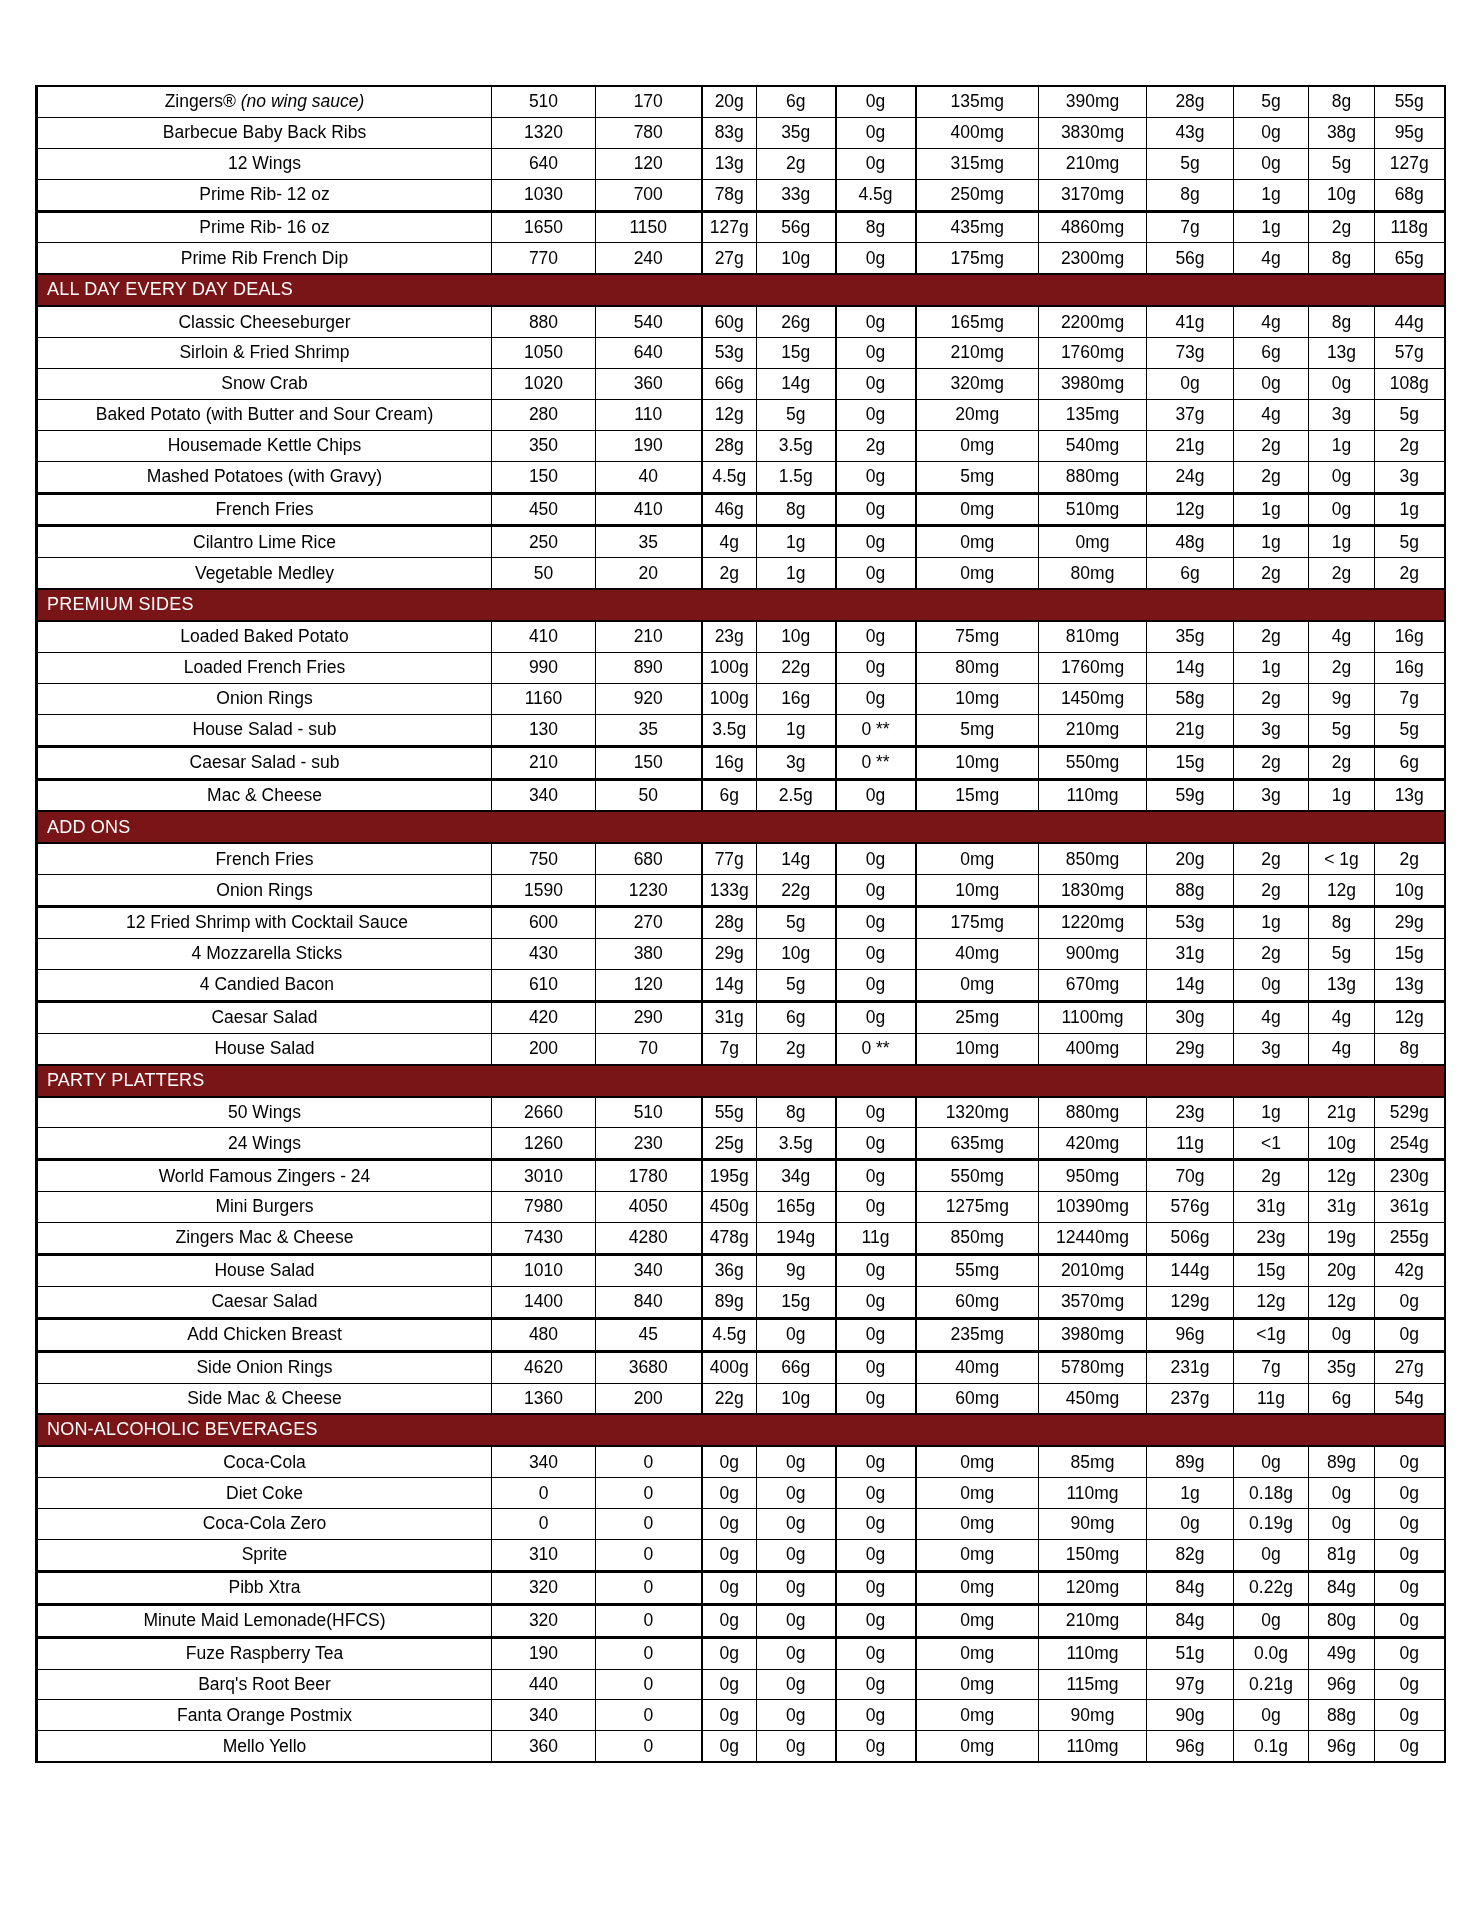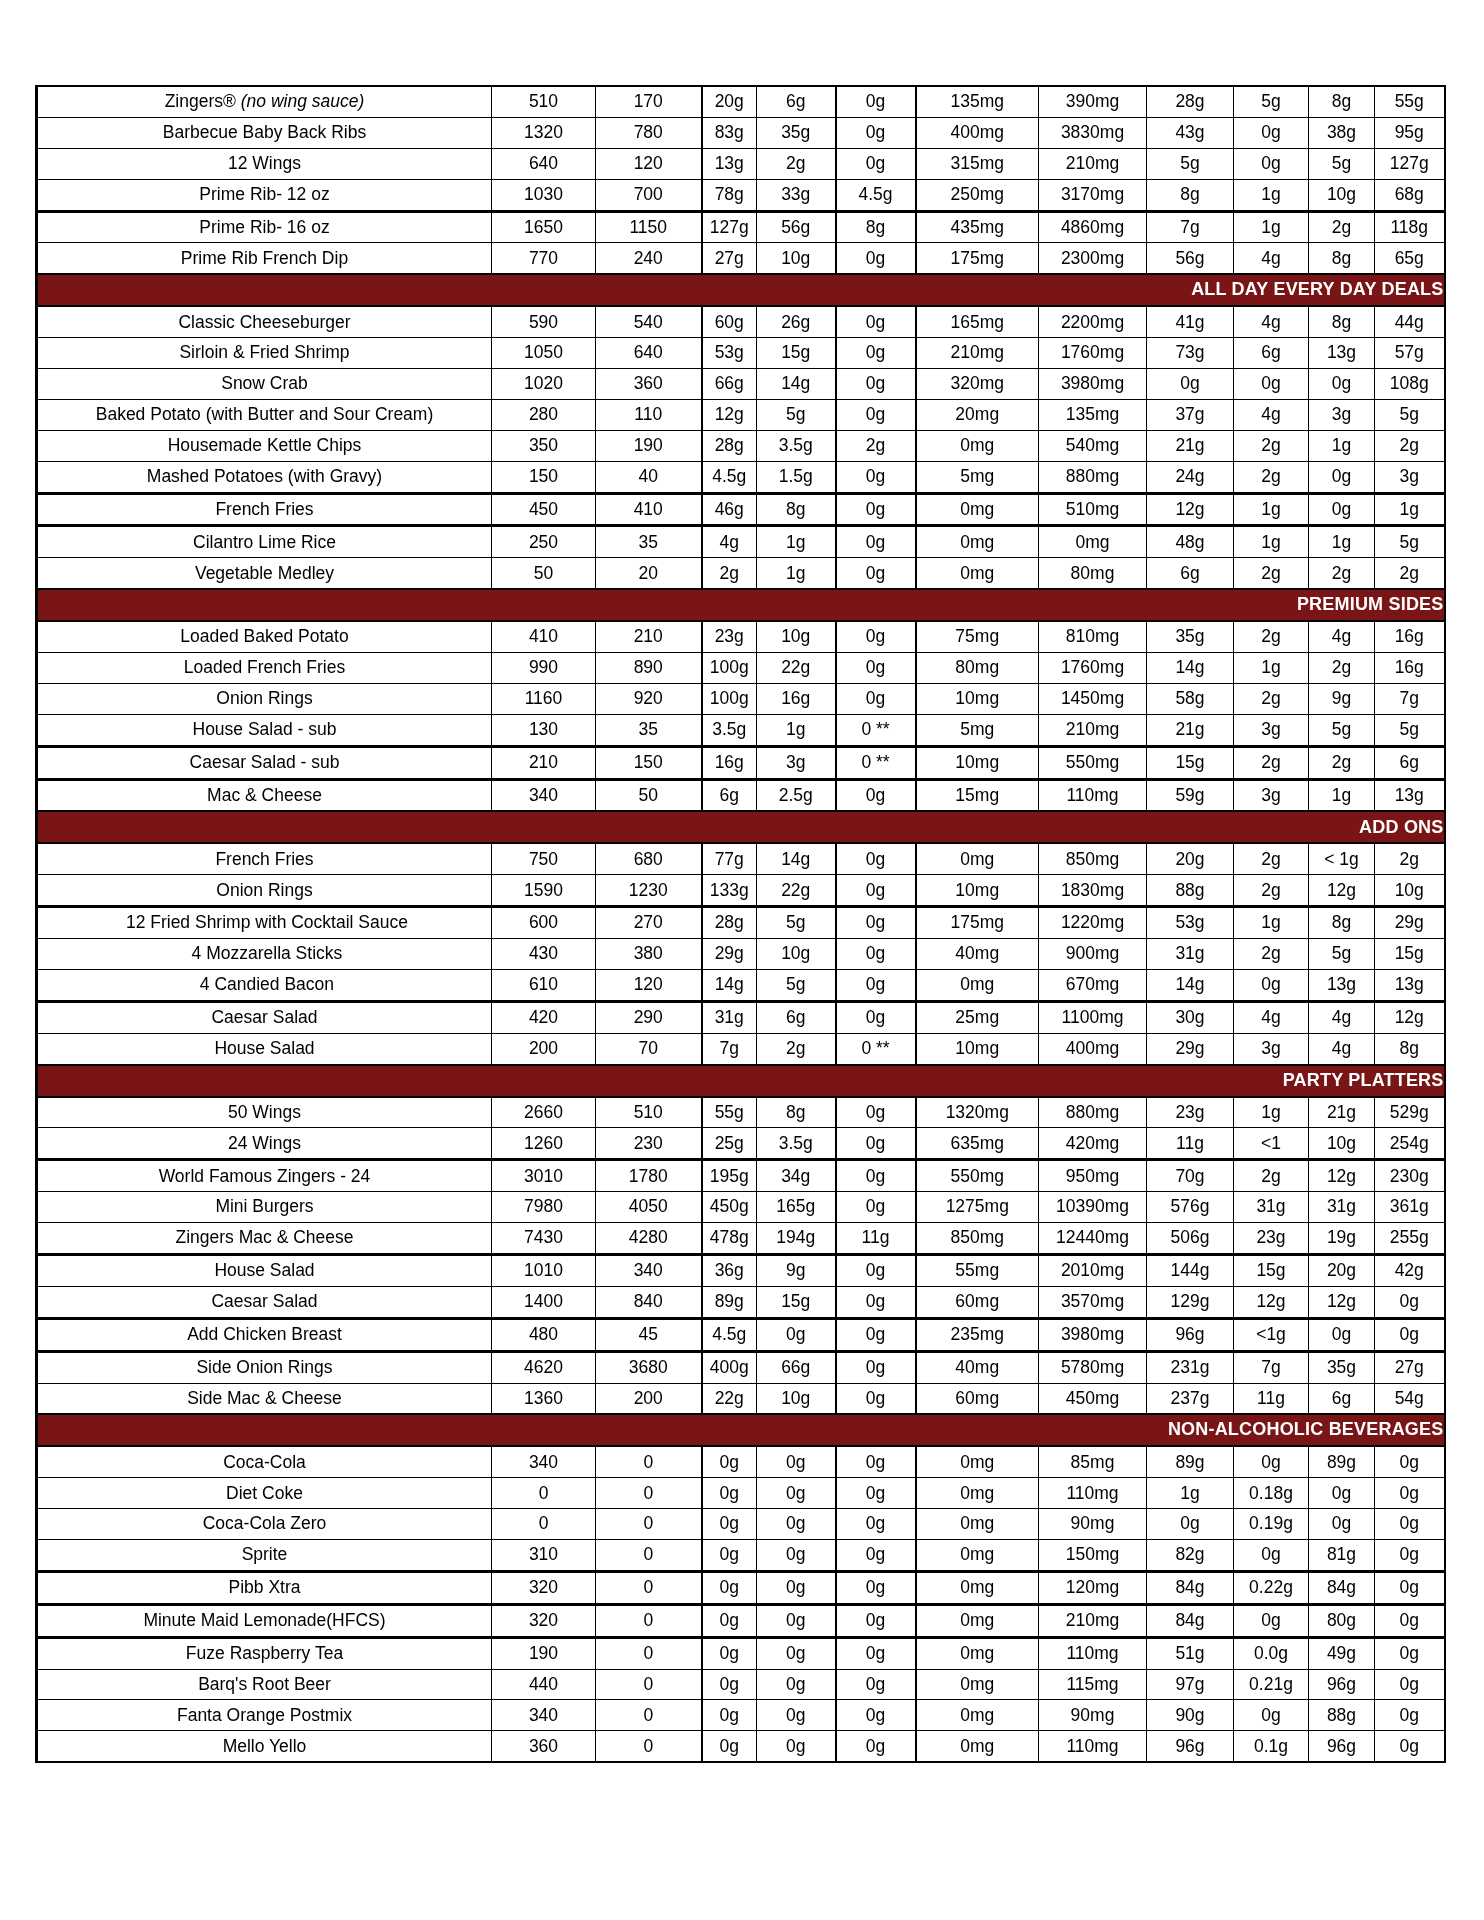--- a/index.html
+++ b/index.html
@@ -47,24 +47,24 @@
   
   table.nutrition td:nth-child(4),
   table.nutrition td:nth-child(6),
   table.nutrition td:nth-child(7) {
     border-left-width: 2px;
   }
   tr.thick-top td {
     border-top-width: 3px;
   }
   tr.section-row td {
-    font-weight: bold;
+    font-weight: normal;
     font-size: 18px;
-    text-align: right;
-    padding-left: 3px;
+    text-align: left;
+    padding-left: 9px;
     border-top: 2px solid #000;
     border-bottom: 2px solid #000;
     letter-spacing: 0.2px;
   }
 </style>
 </head>
 <body>
 
 <div class="page">
   <table class="nutrition">
@@ -165,21 +165,21 @@
           <td class="val-cell">56g</td>
           <td class="val-cell">4g</td>
           <td class="val-cell">8g</td>
           <td class="val-cell">65g</td>
         </tr>
         <tr class="section-row">
           <td colspan="12" style="background: rgb(122, 21, 23); color: rgb(255, 255, 255);">ALL DAY EVERY DAY DEALS</td>
         </tr>
         <tr>
           <td class="name-cell">Classic Cheeseburger</td>
-          <td class="val-cell">590</td>
+          <td class="val-cell">880</td>
           <td class="val-cell">540</td>
           <td class="val-cell">60g</td>
           <td class="val-cell">26g</td>
           <td class="val-cell">0g</td>
           <td class="val-cell">165mg</td>
           <td class="val-cell">2200mg</td>
           <td class="val-cell">41g</td>
           <td class="val-cell">4g</td>
           <td class="val-cell">8g</td>
           <td class="val-cell">44g</td>

